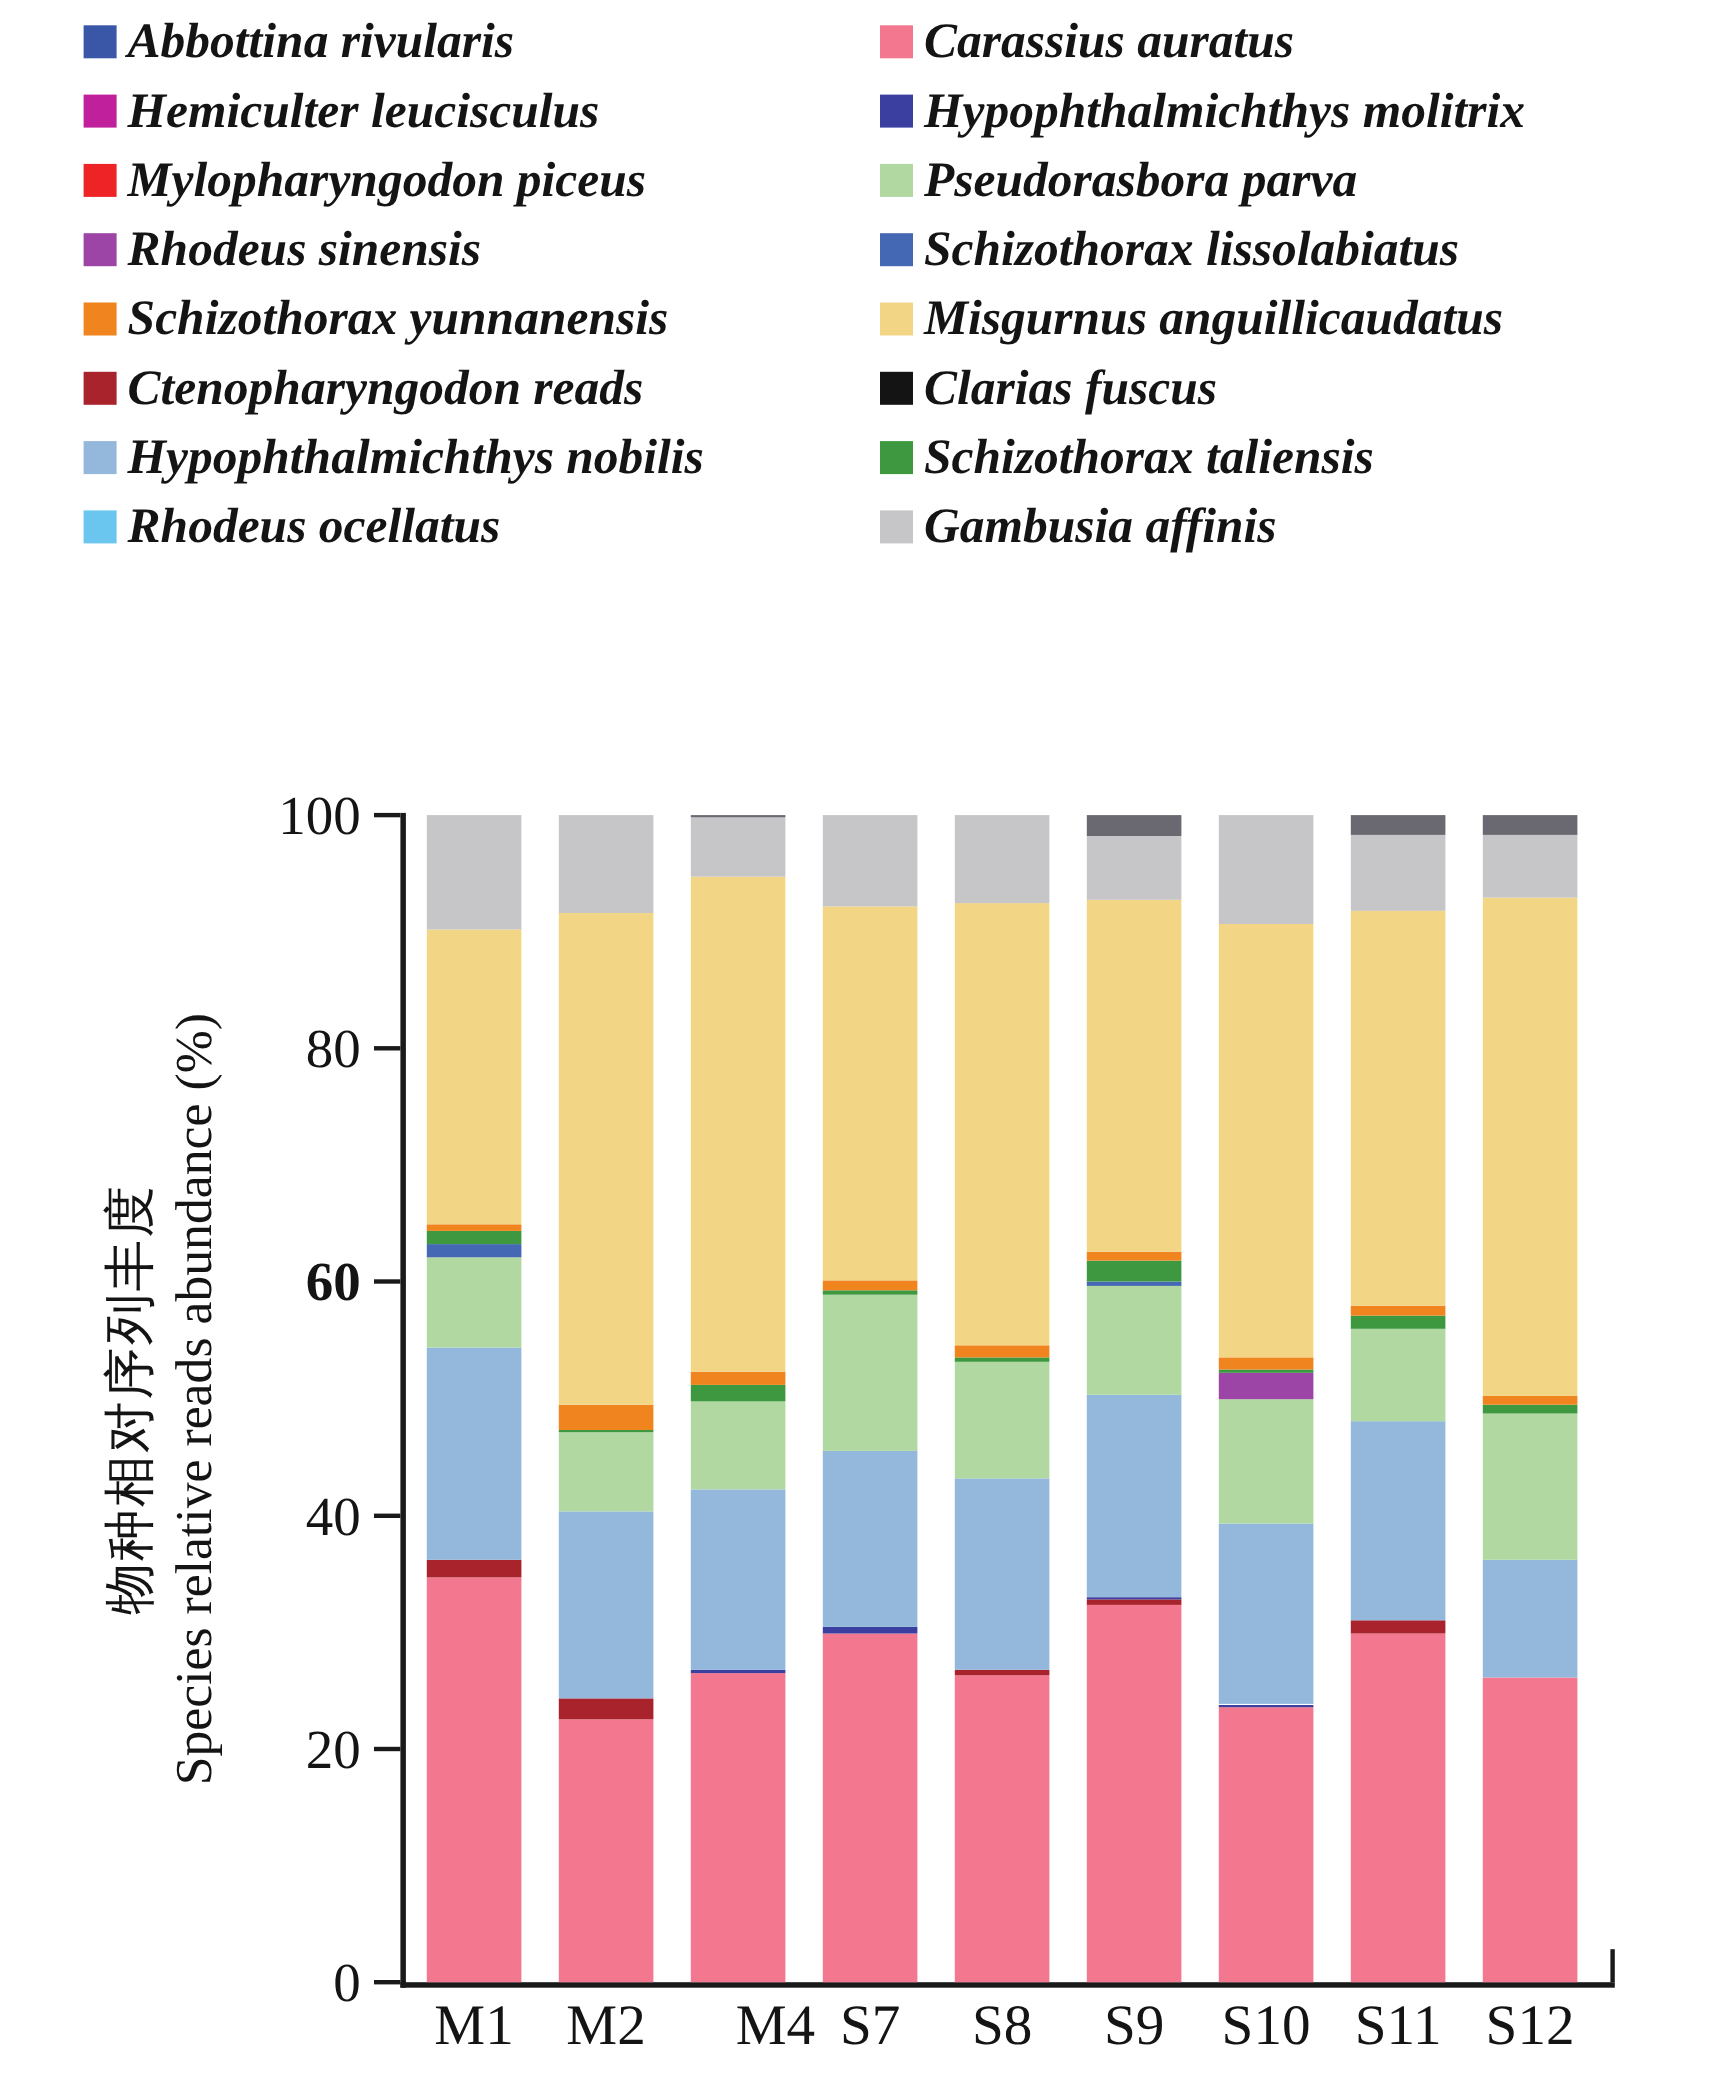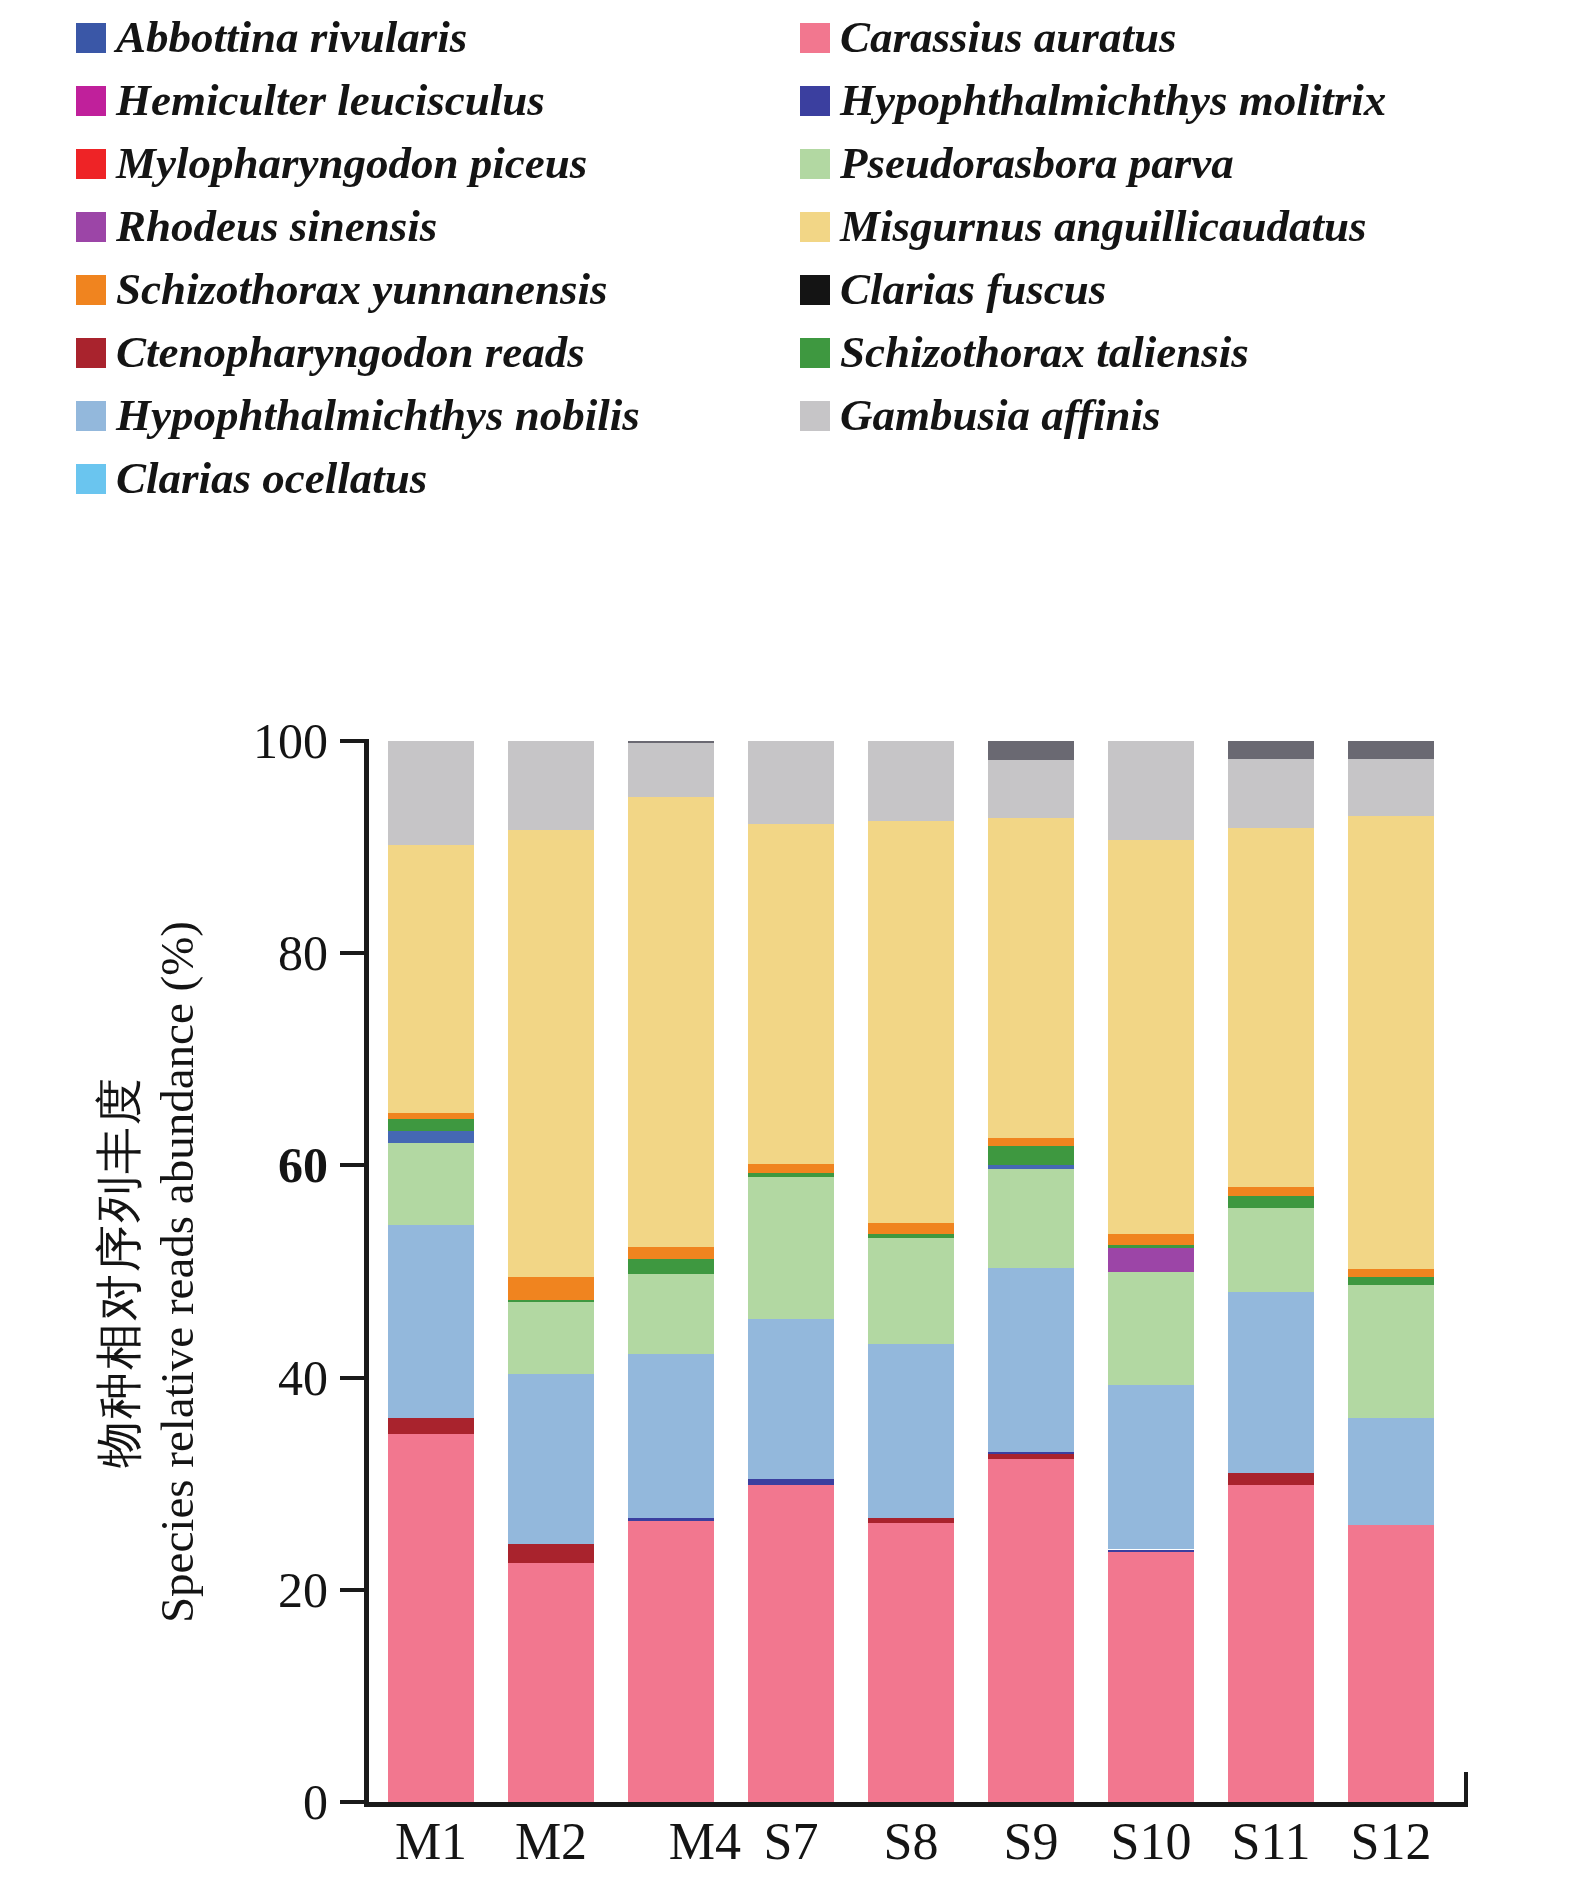--- a/index.html
+++ b/index.html
@@ -74,35 +74,39 @@
     <div class="legend-row">
       <span class="legend-swatch" style="background: rgb(169, 35, 45);"></span>
       <span class="legend-label">Ctenopharyngodon reads</span>
     </div>
     <div class="legend-row">
       <span class="legend-swatch" style="background: rgb(147, 184, 220);"></span>
       <span class="legend-label">Hypophthalmichthys nobilis</span>
     </div>
     <div class="legend-row">
       <span class="legend-swatch" style="background: rgb(106, 197, 239);"></span>
-      <span class="legend-label">Clarias ocellatus</span>
+      <span class="legend-label">Rhodeus ocellatus</span>
     </div>
   </div>
 <div id="legend-col-right" class="legend-col">
     <div class="legend-row">
       <span class="legend-swatch" style="background: rgb(242, 119, 143);"></span>
       <span class="legend-label">Carassius auratus</span>
     </div>
     <div class="legend-row">
       <span class="legend-swatch" style="background: rgb(59, 63, 159);"></span>
       <span class="legend-label">Hypophthalmichthys molitrix</span>
     </div>
     <div class="legend-row">
       <span class="legend-swatch" style="background: rgb(178, 216, 162);"></span>
       <span class="legend-label">Pseudorasbora parva</span>
+    </div>
+    <div class="legend-row">
+      <span class="legend-swatch" style="background: rgb(69, 104, 180);"></span>
+      <span class="legend-label">Schizothorax lissolabiatus</span>
     </div>
     <div class="legend-row">
       <span class="legend-swatch" style="background: rgb(242, 214, 134);"></span>
       <span class="legend-label">Misgurnus anguillicaudatus</span>
     </div>
     <div class="legend-row">
       <span class="legend-swatch" style="background: rgb(20, 20, 20);"></span>
       <span class="legend-label">Clarias fuscus</span>
     </div>
     <div class="legend-row">

